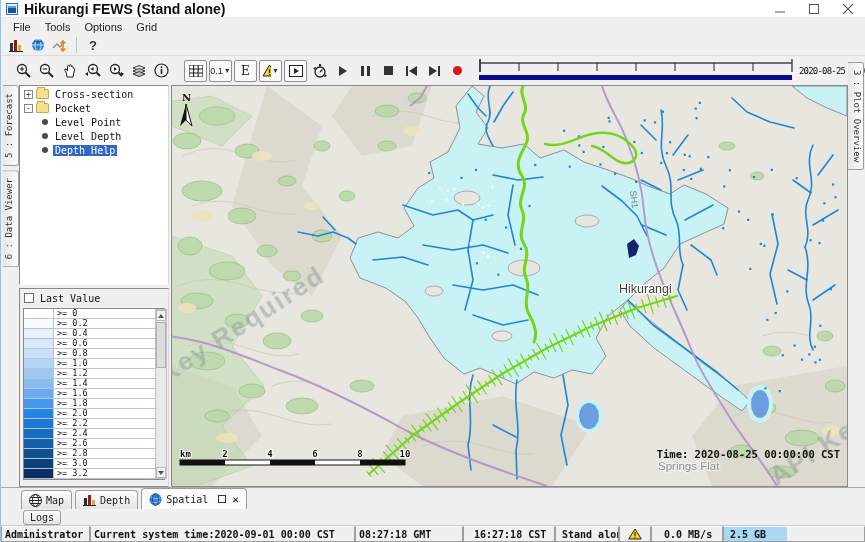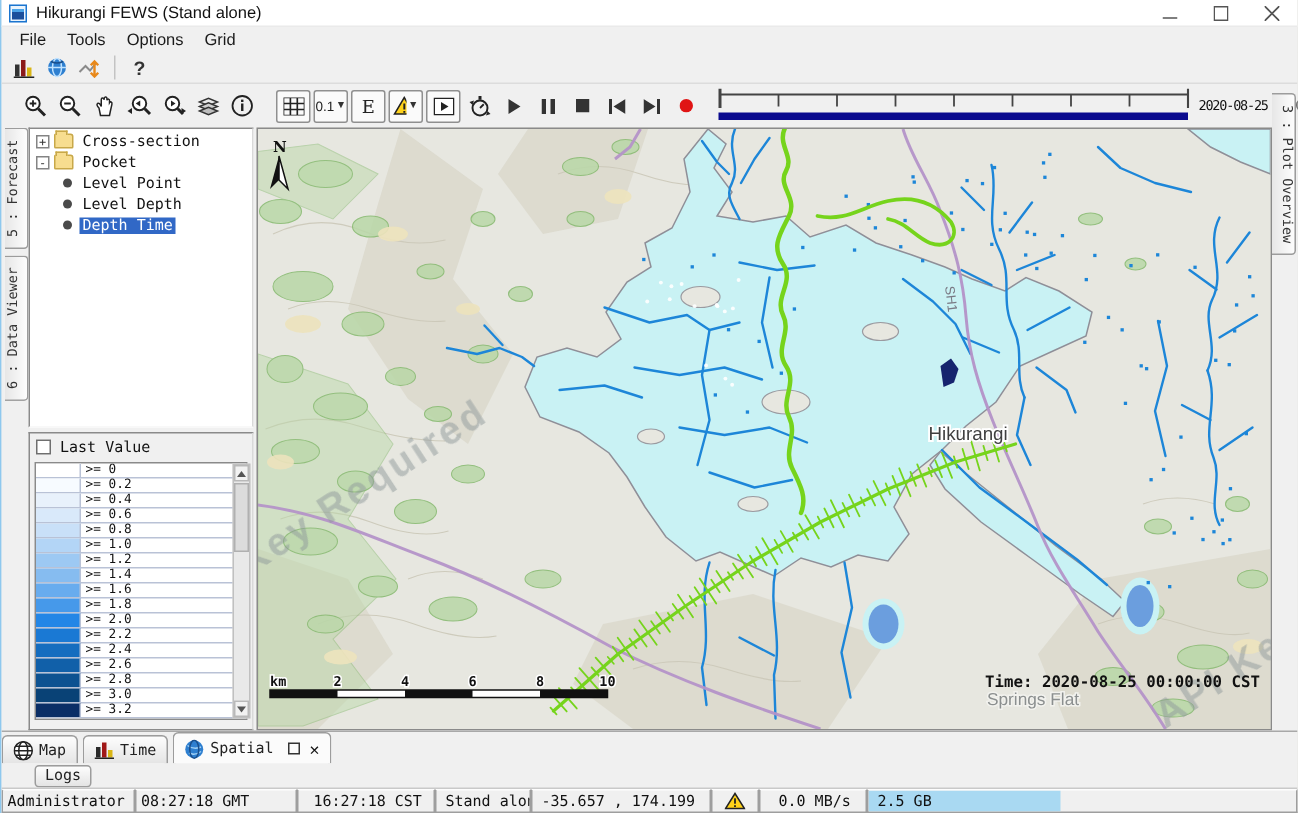--- a/index.html
+++ b/index.html
@@ -10,21 +10,21 @@
     font-size:11px; color:#1a1a1a;
     border-left:1px solid #8ec8ee;
   }
   .mono { font-family:"DejaVu Sans Mono", monospace; }
 
   
   .titlebar { position:absolute; top:0; left:0; right:0; height:18px; background:#ffffff; display:flex; align-items:center; border-bottom:1px solid #eaeaea;}
   .app-icon { width:12px; height:12px; margin:0 6px 0 5px; border:1px solid #1b75cf; background:#eaf4fd; position:relative; }
   .app-icon i { position:absolute; left:1px; right:1px; bottom:1px; height:5px; background:#1b4f9c; display:block;}
   .app-icon b { position:absolute; left:1px; right:1px; top:2px; height:2px; background:#4aa3e8; display:block;}
-  .title-text { font-size:11px; color:#111; }
+  .title-text { font-size:14px; color:#111;font-weight:bold; }
   .win-controls { margin-left:auto; display:flex; height:100%; }
   .win-btn { width:34px; height:18px; display:flex; align-items:center; justify-content:center; }
   .win-btn svg { display:block; }
 
   
   .menubar { position:absolute; top:18px; left:0; right:0; height:17px; background:#f0f0f0; display:flex; align-items:center; padding-left:5px; }
   .menu-item { padding:1px 7px; font-size:11px; color:#1a1a1a; }
 
   
   .toolbar1 { position:absolute; top:35px; left:0; right:0; height:21px; background:#f0f0f0; display:flex; align-items:center; padding-left:4px; border-bottom:1px solid #dcdcdc;}
@@ -79,36 +79,36 @@
   .scr-thumb { position:absolute; top:12px; left:0; right:0; height:46px; background:#dcdcdc; border:1px solid #b0b0b0; }
   .scr-btn.bottom { position:absolute; bottom:0; left:0; right:0; }
   .tri { width:0; height:0; border-left:3px solid transparent; border-right:3px solid transparent; }
   .tri.up { border-bottom:4px solid #555; } .tri.down { border-top:4px solid #555; }
 
   
   .map-wrap { position:absolute; left:170px; top:0; width:677px; height:402px; border:1px solid #8a8a8a; background:#e7e7e0;}
   .map-wrap svg { display:block; }
 
   
-  .tabsrow { position:absolute; top:487px; left:0; right:0; height:22px; background:#f0f0f0; border-top:1px solid #a8a8a8; display:flex; align-items:flex-end; }
+  .tabsrow { position:absolute; top:487px; left:0; right:0; height:22px; background:#f0f0f0; border-top:1px solid #a8a8a8; display:flex; align-items:flex-end; padding-left:20px;}
   .btab { display:flex; align-items:center; gap:4px; height:19px; padding:0 7px;
     border:1px solid #9c9c9c; border-bottom:none; border-radius:4px 4px 0 0;
     background:linear-gradient(#fdfdfd,#e4e4e4); margin-right:3px;
     font-family:"DejaVu Sans Mono", monospace; font-size:10px; color:#222;}
   .btab.active { height:21px; background:#fbfbfb; }
   .btab svg { display:block; }
   .tab-x { font-weight:bold; font-size:11px; margin-left:2px; color:#111;}
   .tab-max { width:8px; height:8px; border:1.5px solid #333; margin-left:6px; display:inline-block;}
 
   .logsrow { position:absolute; top:509px; left:0; right:0; height:16px; display:flex; align-items:center; padding-left:22px; background:#f0f0f0;}
   .logs-btn { height:15px; padding:0 6px; border:1px solid #9c9c9c; border-radius:3px; background:linear-gradient(#fdfdfd,#e4e4e4);
     font-family:"DejaVu Sans Mono", monospace; font-size:10px; color:#222; display:flex; align-items:center;}
 
   
-  .statusbar { position:absolute; top:525px; left:0; right:0; height:17px; background:#f0f0f0; border-top:1px solid #c9c9c9; display:flex; }
+  .statusbar { position:absolute; top:525px; left:0; right:0; height:17px; background:#f0f0f0; border-top:1px solid #c9c9c9; display:flex;font-weight:bold; }
   .st-cell { height:100%; border:1px solid; border-color:#fdfdfd #9e9e9e #9e9e9e #fdfdfd; border-left-color:#9e9e9e;
     font-family:"DejaVu Sans Mono", monospace; font-size:10px; color:#111; line-height:15px; padding-left:3px;
     white-space:nowrap; overflow:hidden; position:relative; }
   .st-mem::before { content:""; position:absolute; left:0; top:0; bottom:0; width:45%; background:#a9d9f2; }
   .st-mem span { position:relative; }
   .warn-cell { display:flex; align-items:center; justify-content:center; padding-left:0;}
 </style>
 </head>
 <body>
 
@@ -342,21 +342,21 @@
     <div class="tree-row">
       <span class="bullet"></span>
       <span class="tree-label">Level Point</span>
     </div>
     <div class="tree-row">
       <span class="bullet"></span>
       <span class="tree-label">Level Depth</span>
     </div>
     <div class="tree-row">
       <span class="bullet"></span>
-      <span class="tree-label selected">Depth Time</span>
+      <span class="tree-label selected">Depth Help</span>
     </div>
   </div>
 
   <div class="legend-panel">
     <div class="lv-row">
       <span class="cbox"></span>
       <span>Last Value</span>
     </div>
     <div class="legend-list">
         <div class="leg-row">
@@ -785,44 +785,44 @@
       </svg>
     <span>Map</span>
     </span>
   <span class="btab">
     <svg width="13" height="12">
         <rect x="1" y="4" width="3" height="7" fill="#2a2a2a"></rect>
         <rect x="5" y="1" width="3" height="10" fill="#a01818"></rect>
         <rect x="9" y="6" width="3" height="5" fill="#d9b516"></rect>
         <line x1="0" y1="11.5" x2="13" y2="11.5" stroke="#222"></line>
       </svg>
-    <span>Time</span>
+    <span>Depth</span>
     </span>
   <span class="btab active">
     <svg width="13" height="13">
         <circle cx="6.5" cy="6.5" r="6" fill="#2e7fd0"></circle>
         <path d="M2,4 q4,3 9,1 M3,9 q4,2 8,-1" stroke="#9fd0f5" fill="none"></path>
         <ellipse cx="6.5" cy="6.5" rx="3" ry="6" fill="none" stroke="#1a4f8c"></ellipse>
       </svg>
     <span>Spatial</span>
     <span class="tab-max"></span>
     <span class="tab-x">✕</span>
     </span>
 </div>
 
 <div class="logsrow">
   <span class="logs-btn">Logs</span>
 </div>
 
 <div class="statusbar">
   <span class="st-cell" style="width:89px">Administrator</span>
+  <span class="st-cell" style="width:265px">Current system time:2020-09-01 00:00 CST</span>
   <span class="st-cell" style="width:108px">08:27:18 GMT</span>
   <span class="st-cell" style="width:92px; padding-left:10px">16:27:18 CST</span>
   <span class="st-cell" style="width:64px; padding-left:6px">Stand alone</span>
-  <span class="st-cell" style="width:120px; padding-left:6px">-35.657 , 174.199</span>
   <span class="st-cell warn-cell" style="width:32px">
     <svg width="14" height="12">
         <path d="M7,1 L13.3,11 L0.7,11 Z" fill="#ffd21a" stroke="#222"></path>
         <rect x="6.4" y="4.2" width="1.2" height="3.6" fill="#222"></rect>
         <rect x="6.4" y="8.8" width="1.2" height="1.2" fill="#222"></rect>
       </svg>
     </span>
   <span class="st-cell" style="width:72px; padding-left:12px">0.0 MB/s</span>
   <span class="st-cell st-mem" style="flex:1; padding-left:6px"><span>2.5 GB</span></span>
 </div>

